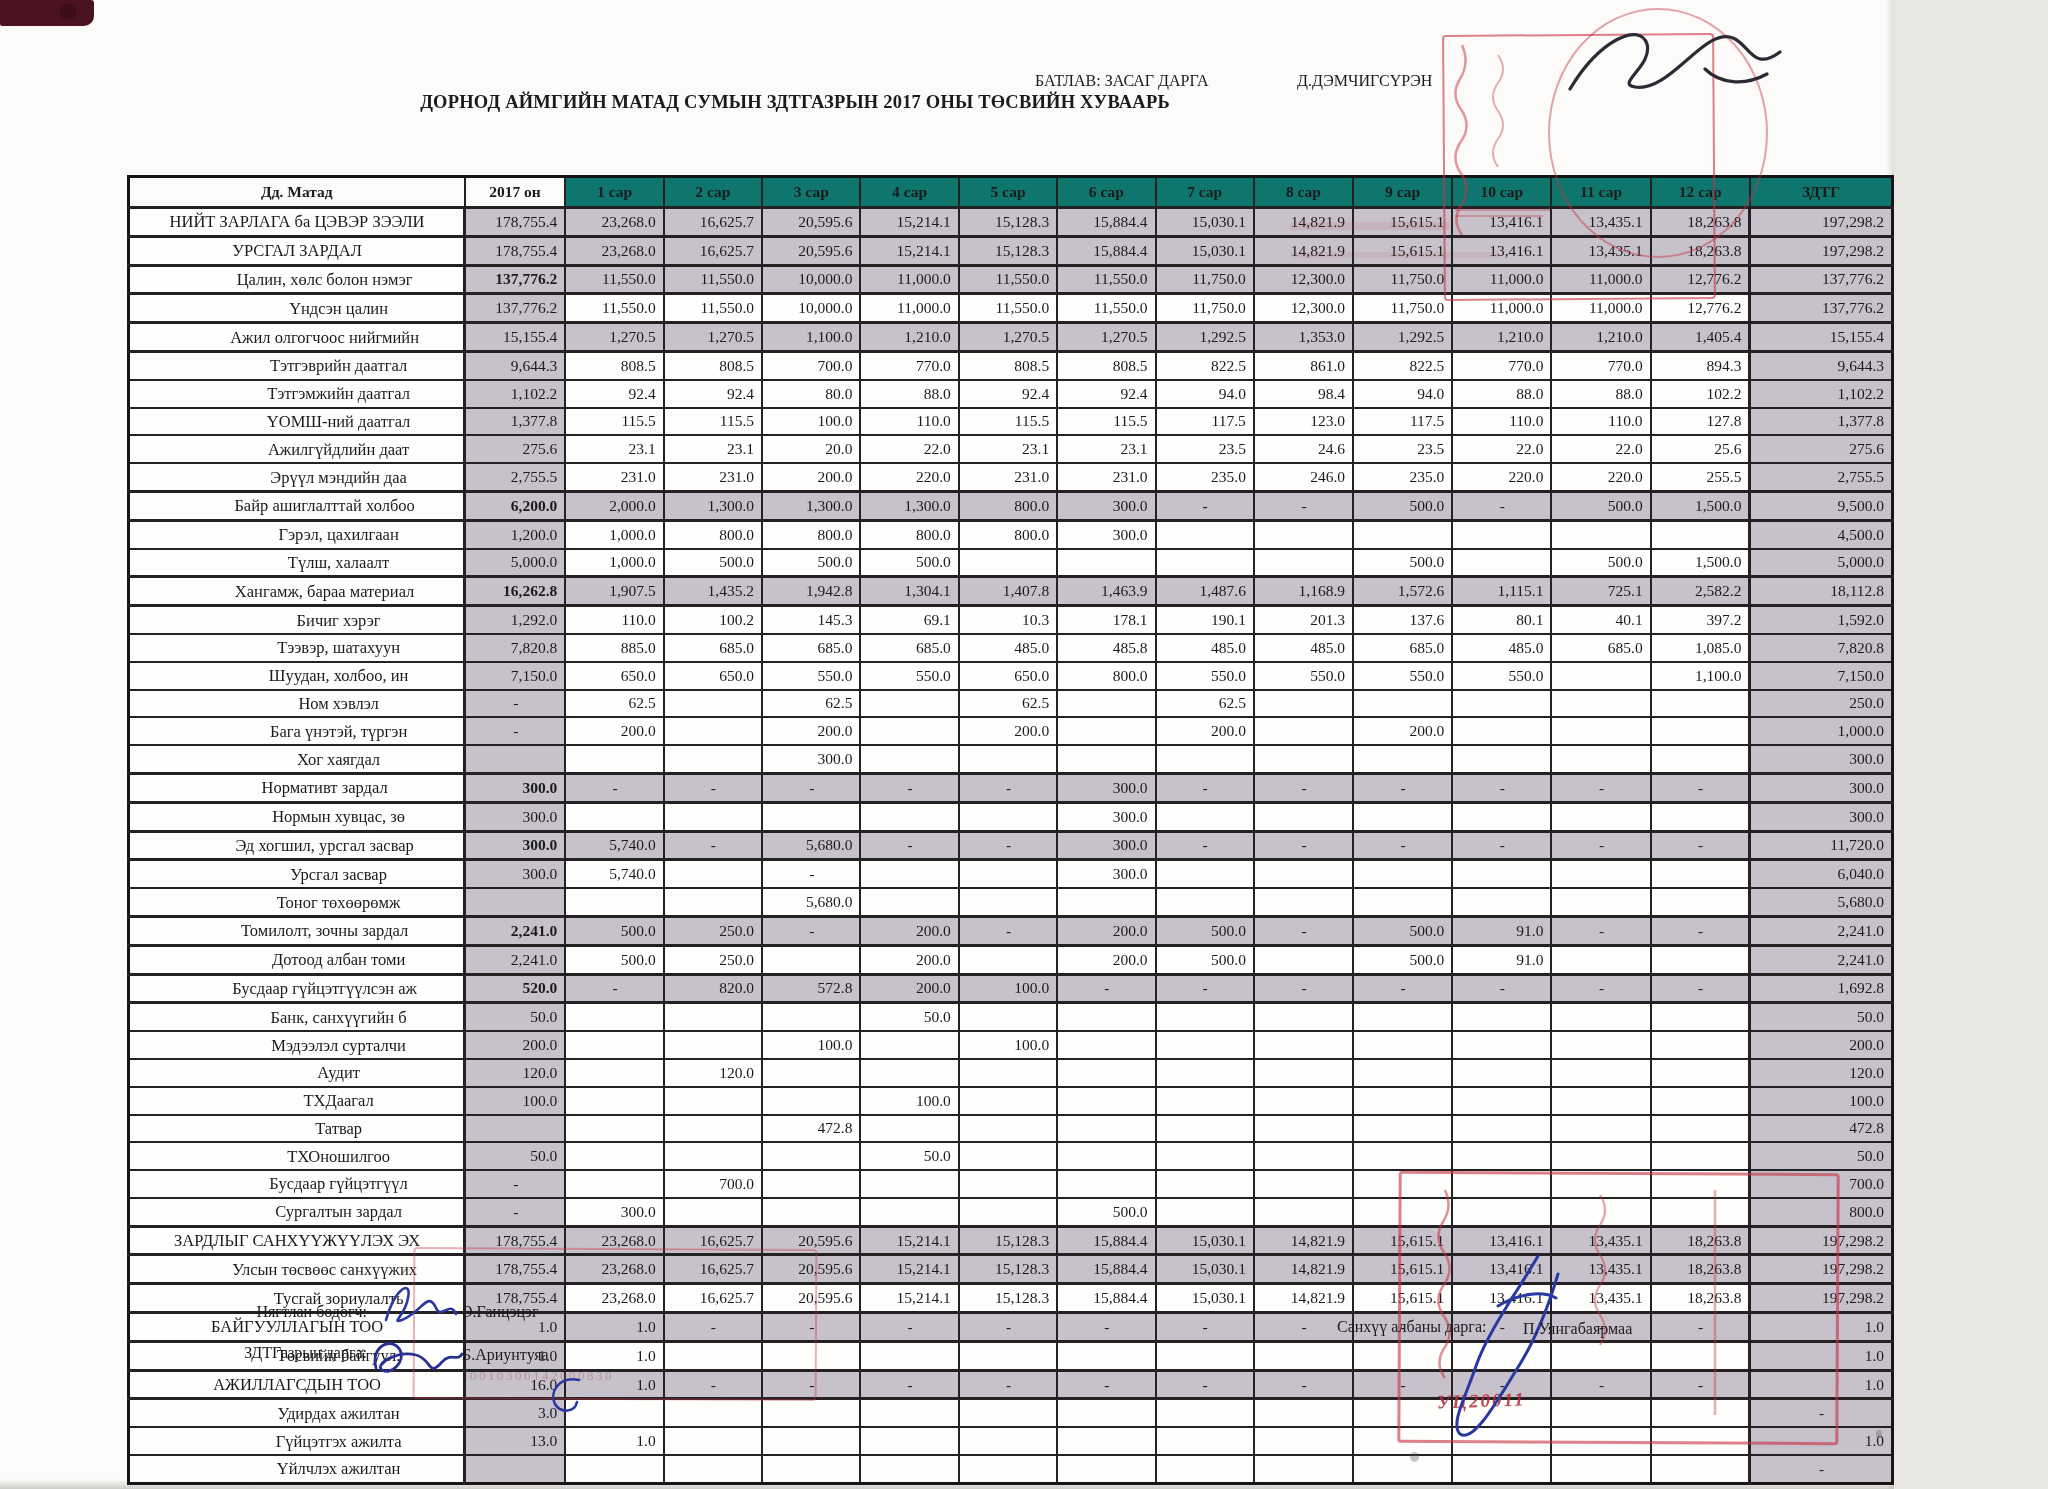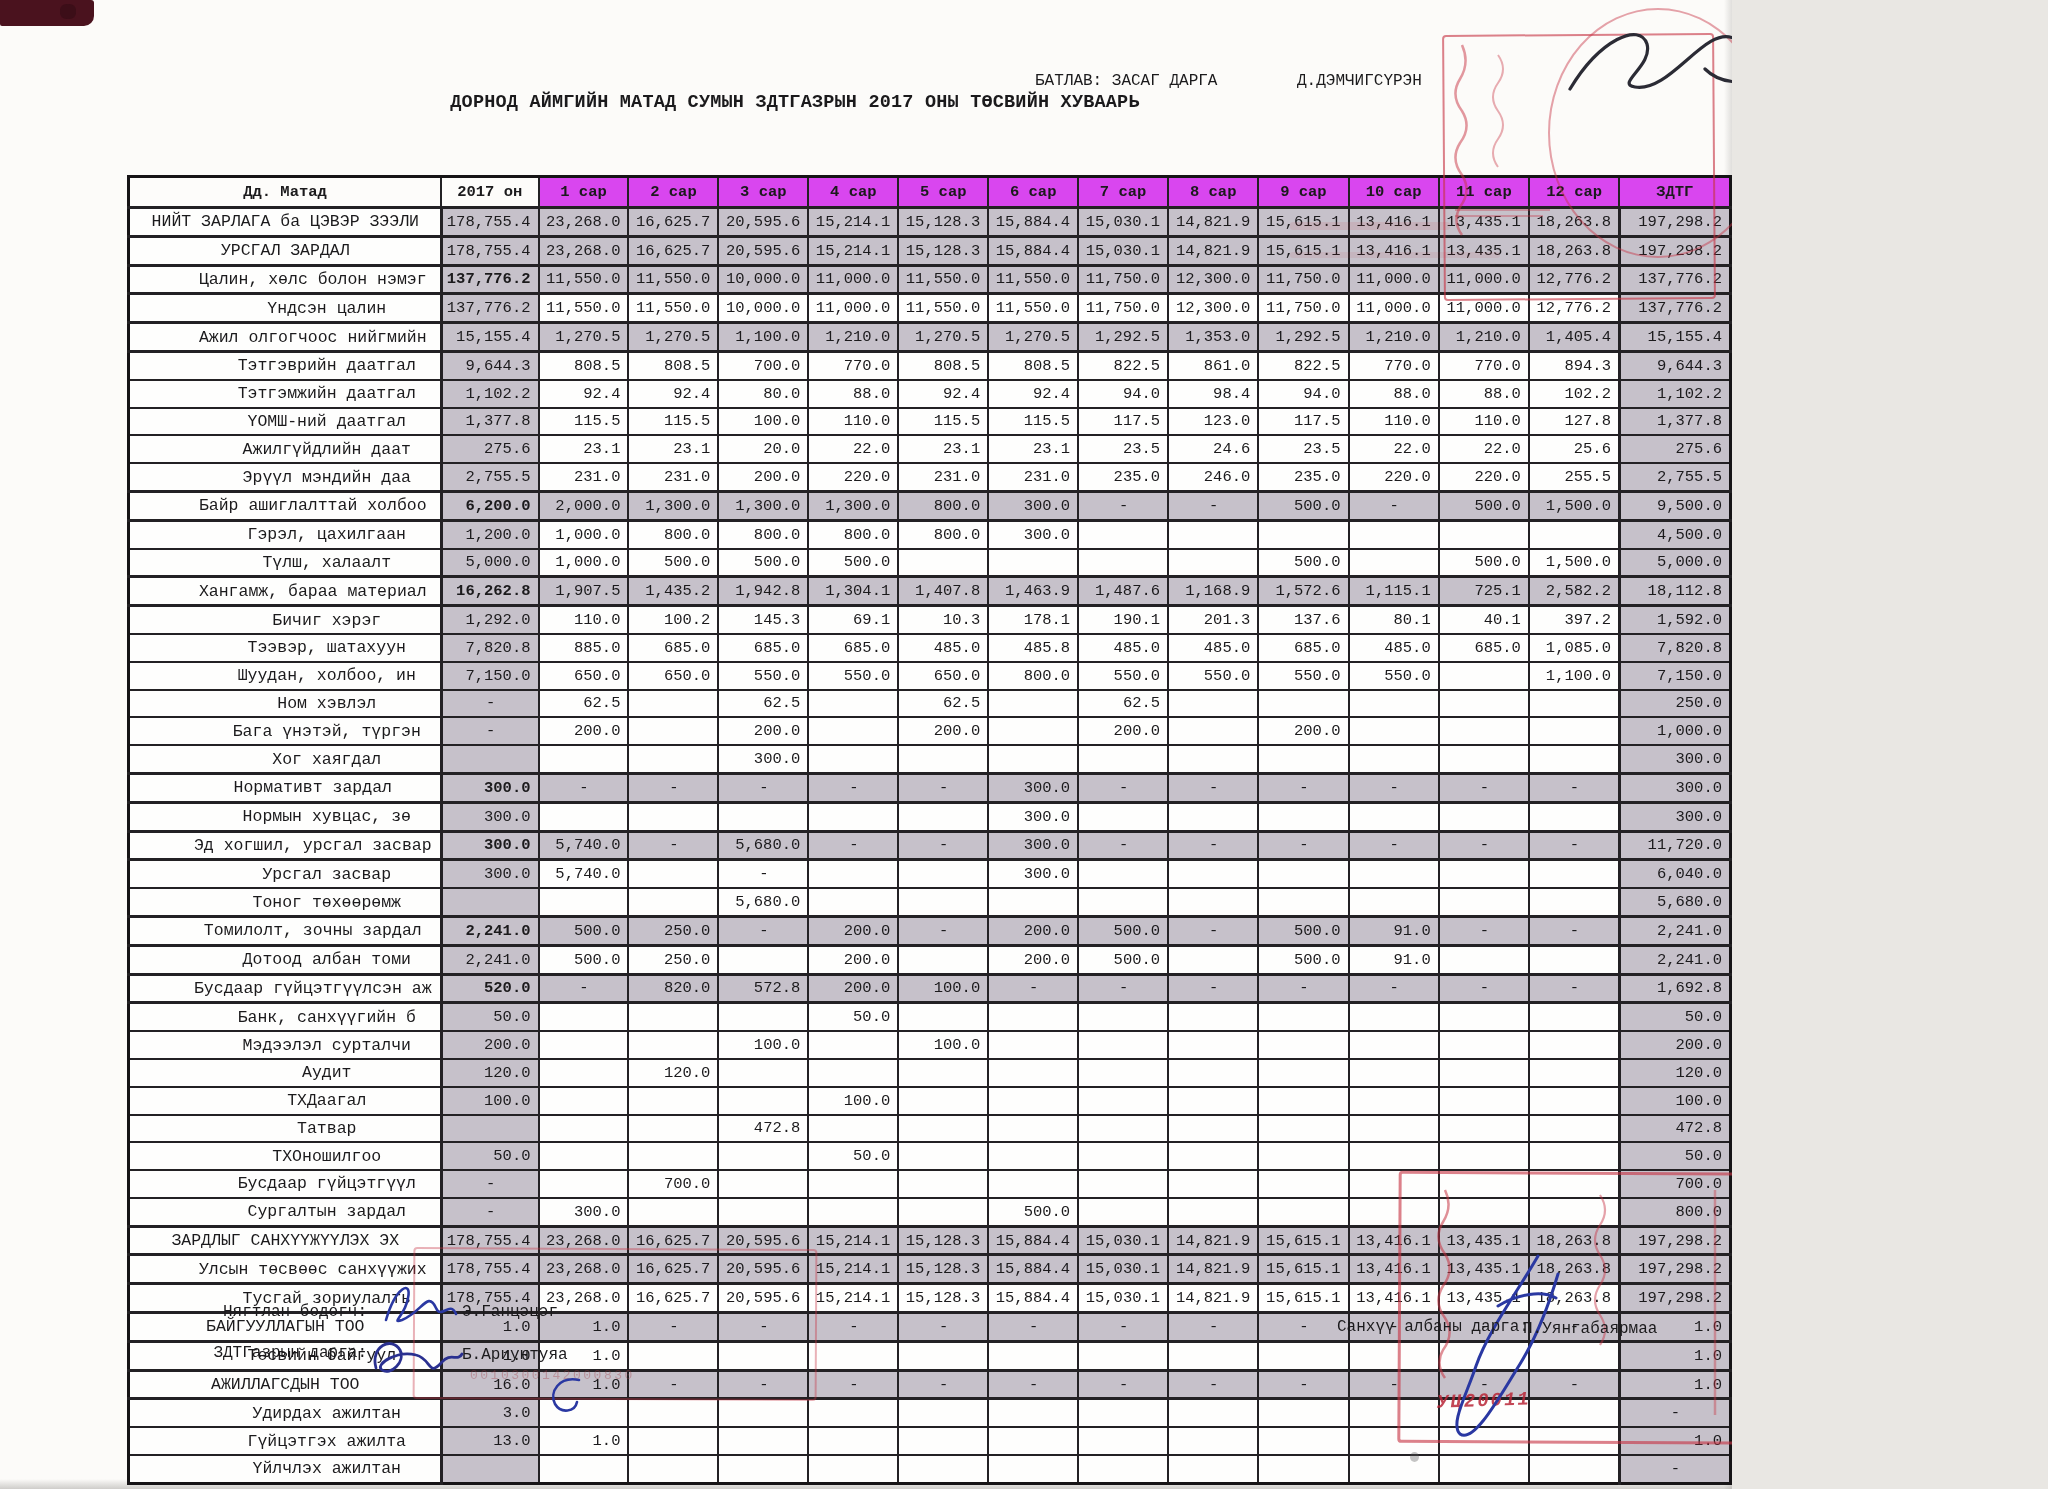--- a/index.html
+++ b/index.html
@@ -1,29 +1,29 @@
 <!DOCTYPE html>
 <html><head>
 <meta charset="utf-8">
 <style>
   html,body{margin:0;padding:0;background:#e9e7e3;}
-  .sheet{position:relative;width:1732px;height:1489px;background:#fcfbf9;overflow:hidden;
-         font-family:Liberation Mono, monospace;color:#1b1a1c;}
+  .sheet{position:relative;width:1894px;height:1489px;background:#fcfbf9;overflow:hidden;
+         font-family:Liberation Serif, serif;color:#1b1a1c;}
   
   .abs{position:absolute;}
   .doc-title{left:370px;top:92px;width:850px;text-align:center;font-size:18.5px;font-weight:bold;letter-spacing:.2px;}
   .approve-label{left:1035px;top:72px;font-size:16px;}
   .approver-name{left:1297px;top:72px;font-size:16px;}
   .doc-date{left:1856px;top:150px;width:160px;text-align:right;font-size:15px;}
   
   .tbl-wrap{left:127px;top:175px;}
   table{border-collapse:collapse;table-layout:fixed;border:3px solid #161416;background:#fefefd;}
   th,td{border:2px solid #232124;overflow:hidden;white-space:nowrap;}
   th{height:26px;font-size:15.5px;font-weight:600;text-align:center;background:#fdfcfa;}
-  th.hsh{background:#d946ef;margin-top:32px;}
+  th.hsh{background:#0f766e;margin-top:32px;}
   td{height:23.8px;font-size:15.5px;}
   td.lbl{border-right-width:3px;}
   .lt{overflow:hidden;white-space:nowrap;text-align:center;font-size:16.5px;line-height:23px;}
   .lv0{padding-left:1px;}
   .lv1{padding-left:56px;}
   .lv2{padding-left:84px;}
   td.num{text-align:right;padding-right:7px;}
   td.num.dash{text-align:center;padding-right:0;}
   td.num.sh{background:#c6c1ca;}
   td.num.bd{font-weight:bold;}

